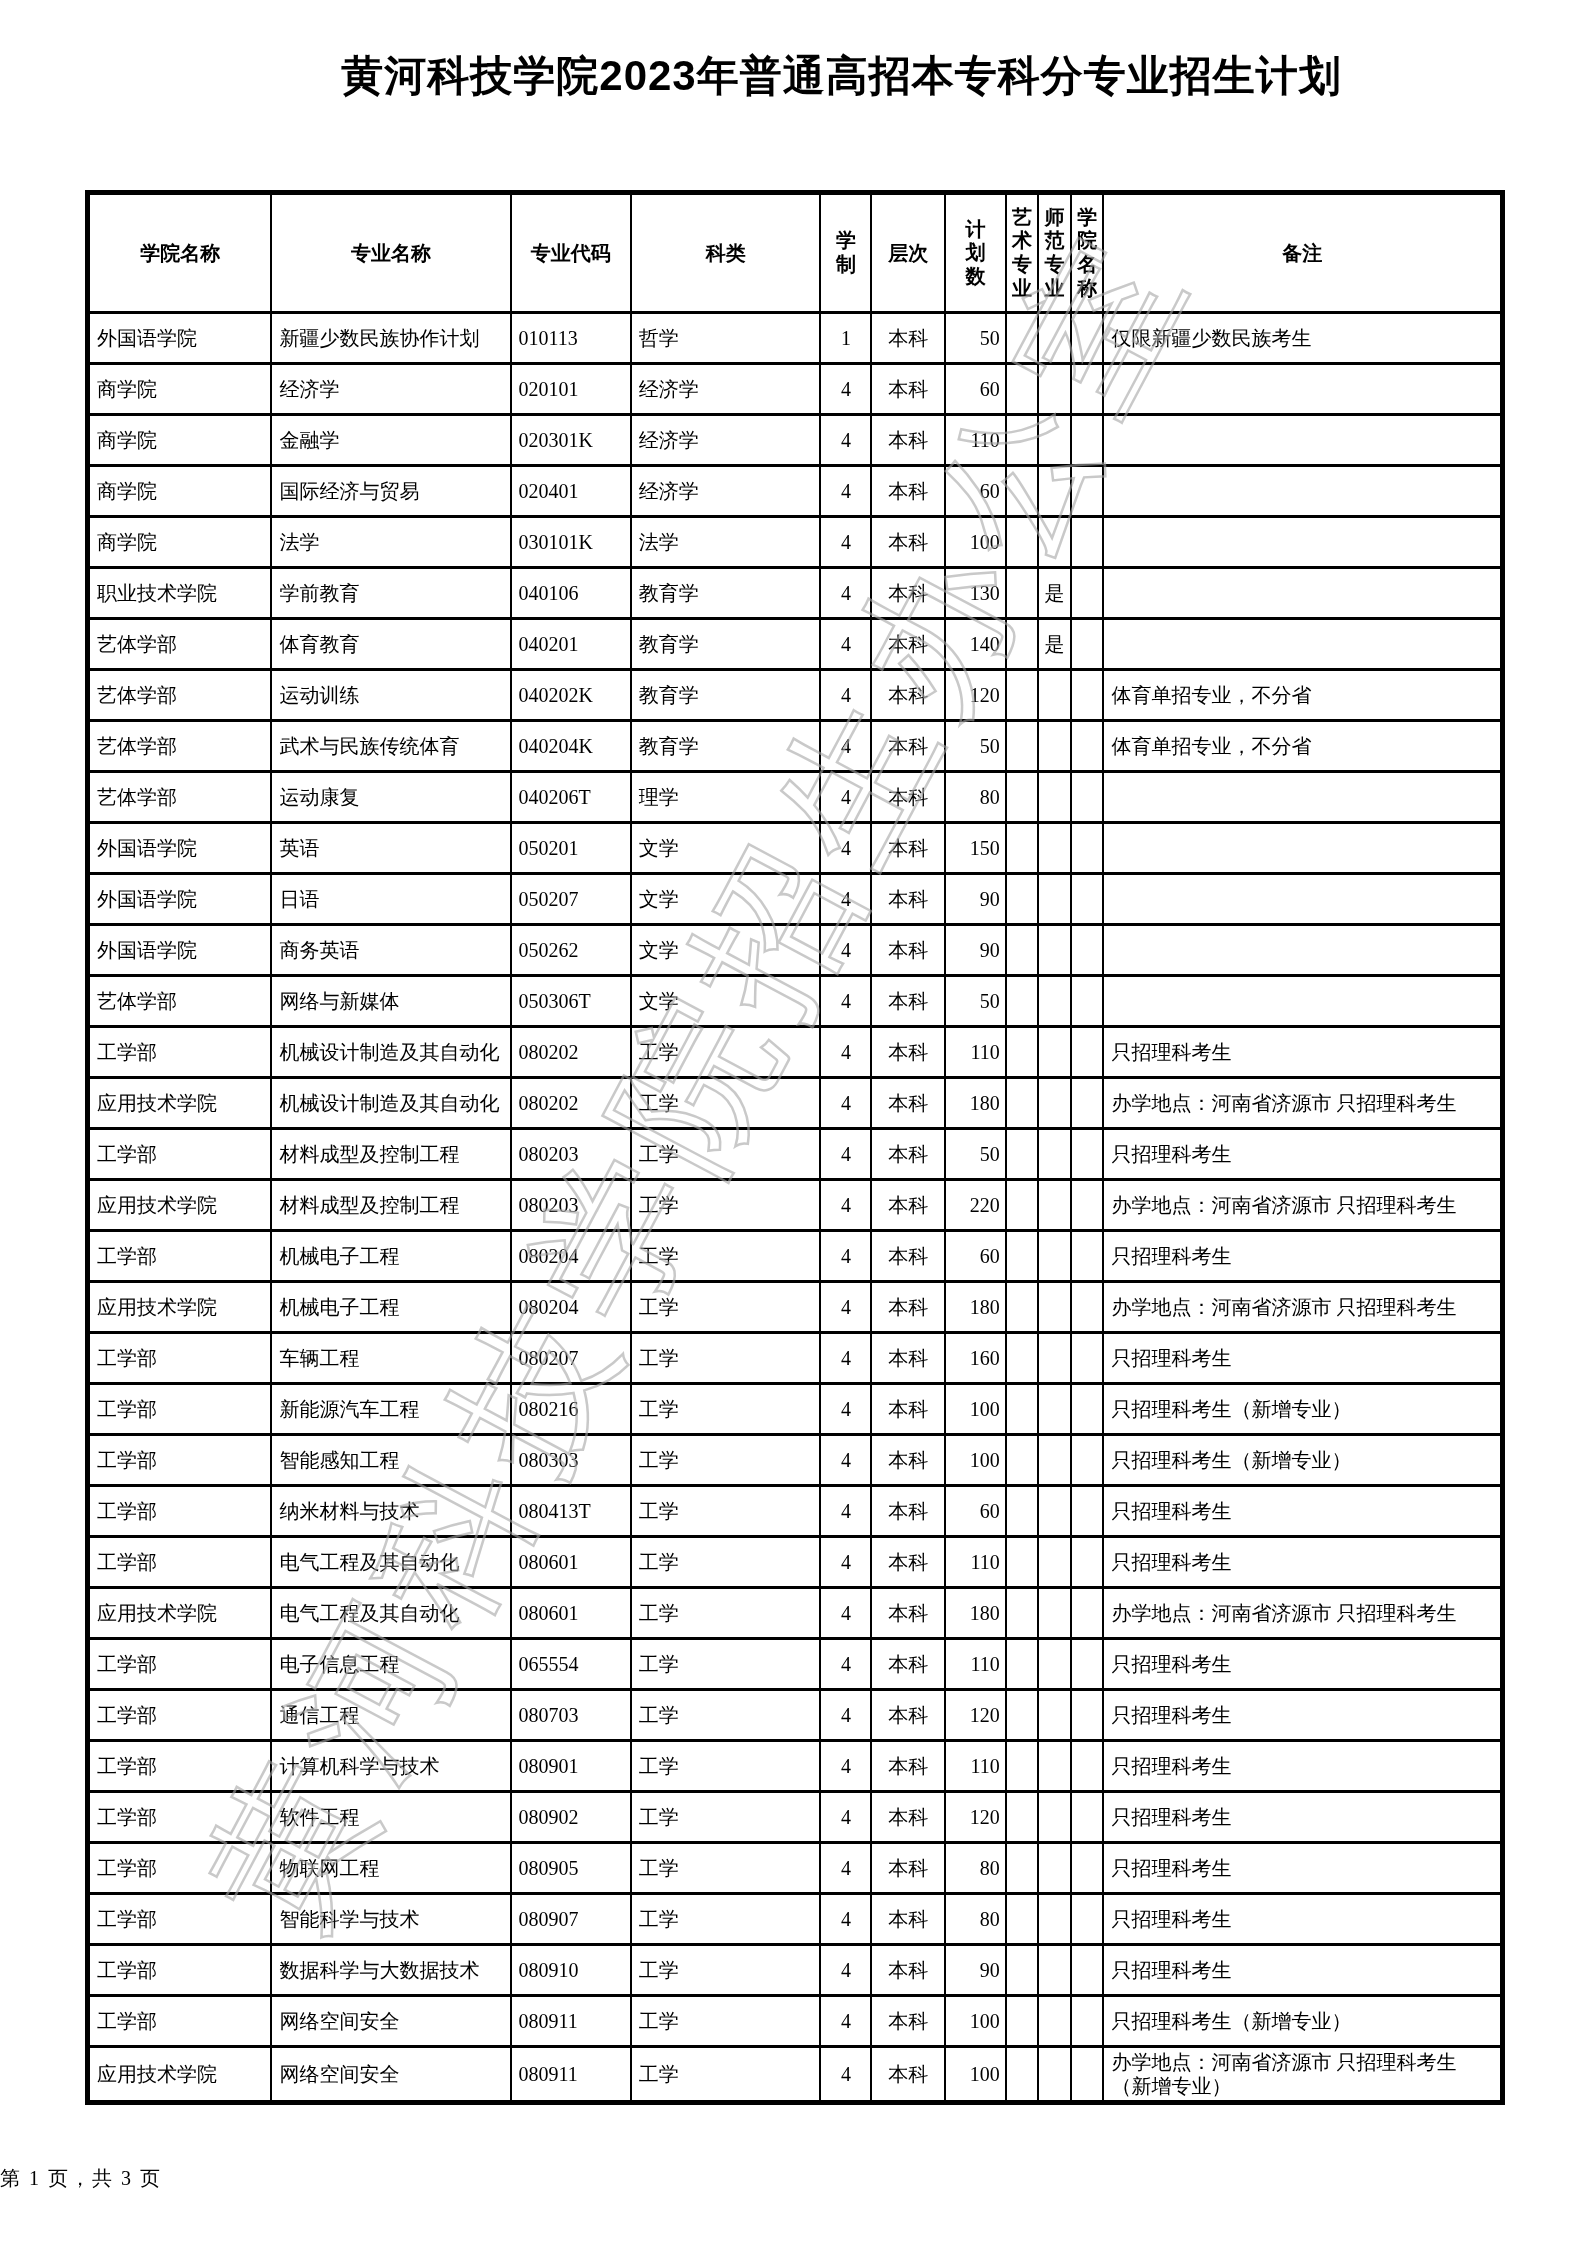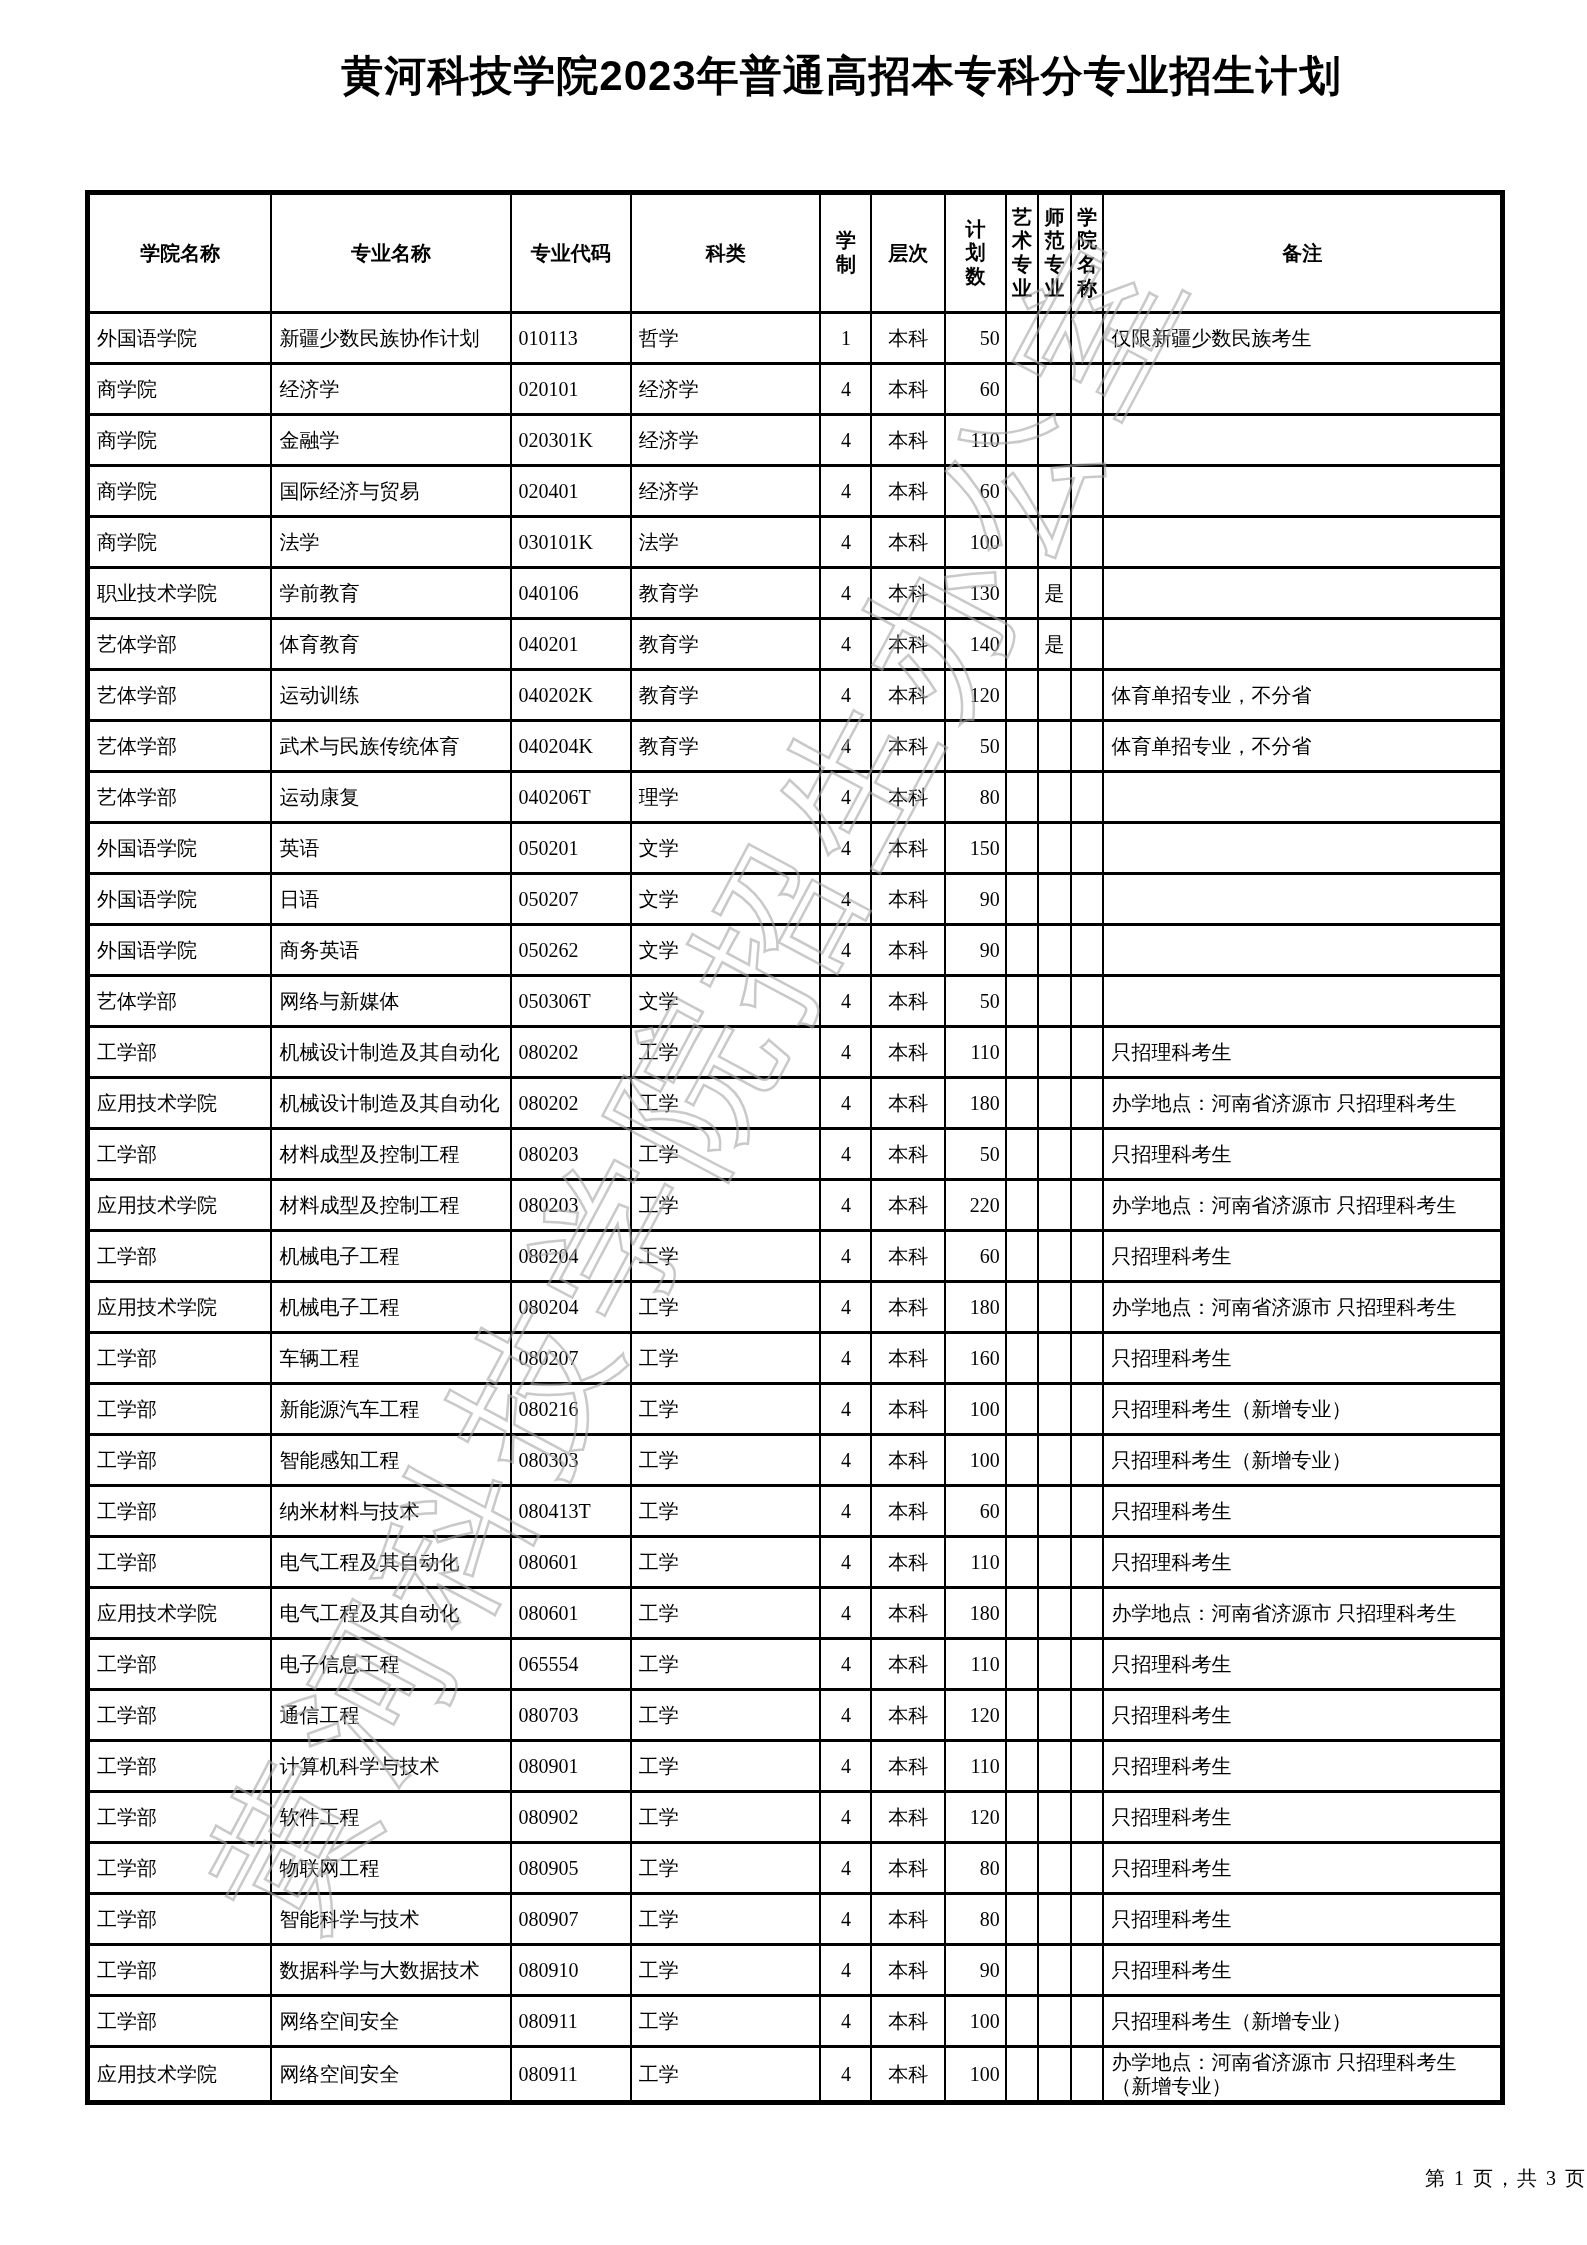--- a/index.html
+++ b/index.html
@@ -37,21 +37,21 @@
     font-weight:bold; text-align:center; vertical-align:middle;
     padding:6px 1px; height:104px;
   }
   th .vstack { width:22px; margin:0 auto; word-break:break-all; line-height:1.18; }
   td { height:44px; vertical-align:middle; word-break:break-all; }
   td.al { text-align:left; padding-left:7px; }
   td.ac { text-align:center; padding-left:1px; padding-right:1px; }
   td.ar { text-align:right; padding-right:5px;margin-left:24px; }
   .page-footer {
     position:absolute; top:2165px; left:0; width:1587px;
-    text-align:right; font-size:20px; letter-spacing:2px;
+    text-align:left; font-size:20px; letter-spacing:2px;
   }
   .watermark {
     position:absolute; left:700px; top:1080px;
     transform:translate(-50%,-50%) rotate(-62deg);
     transform-origin:center center;
     font-family:"Liberation Sans","DejaVu Sans",sans-serif;
     font-size:158px; letter-spacing:14px; white-space:nowrap;
     color:rgba(175,175,175,0.45);
     pointer-events:none;
   }

